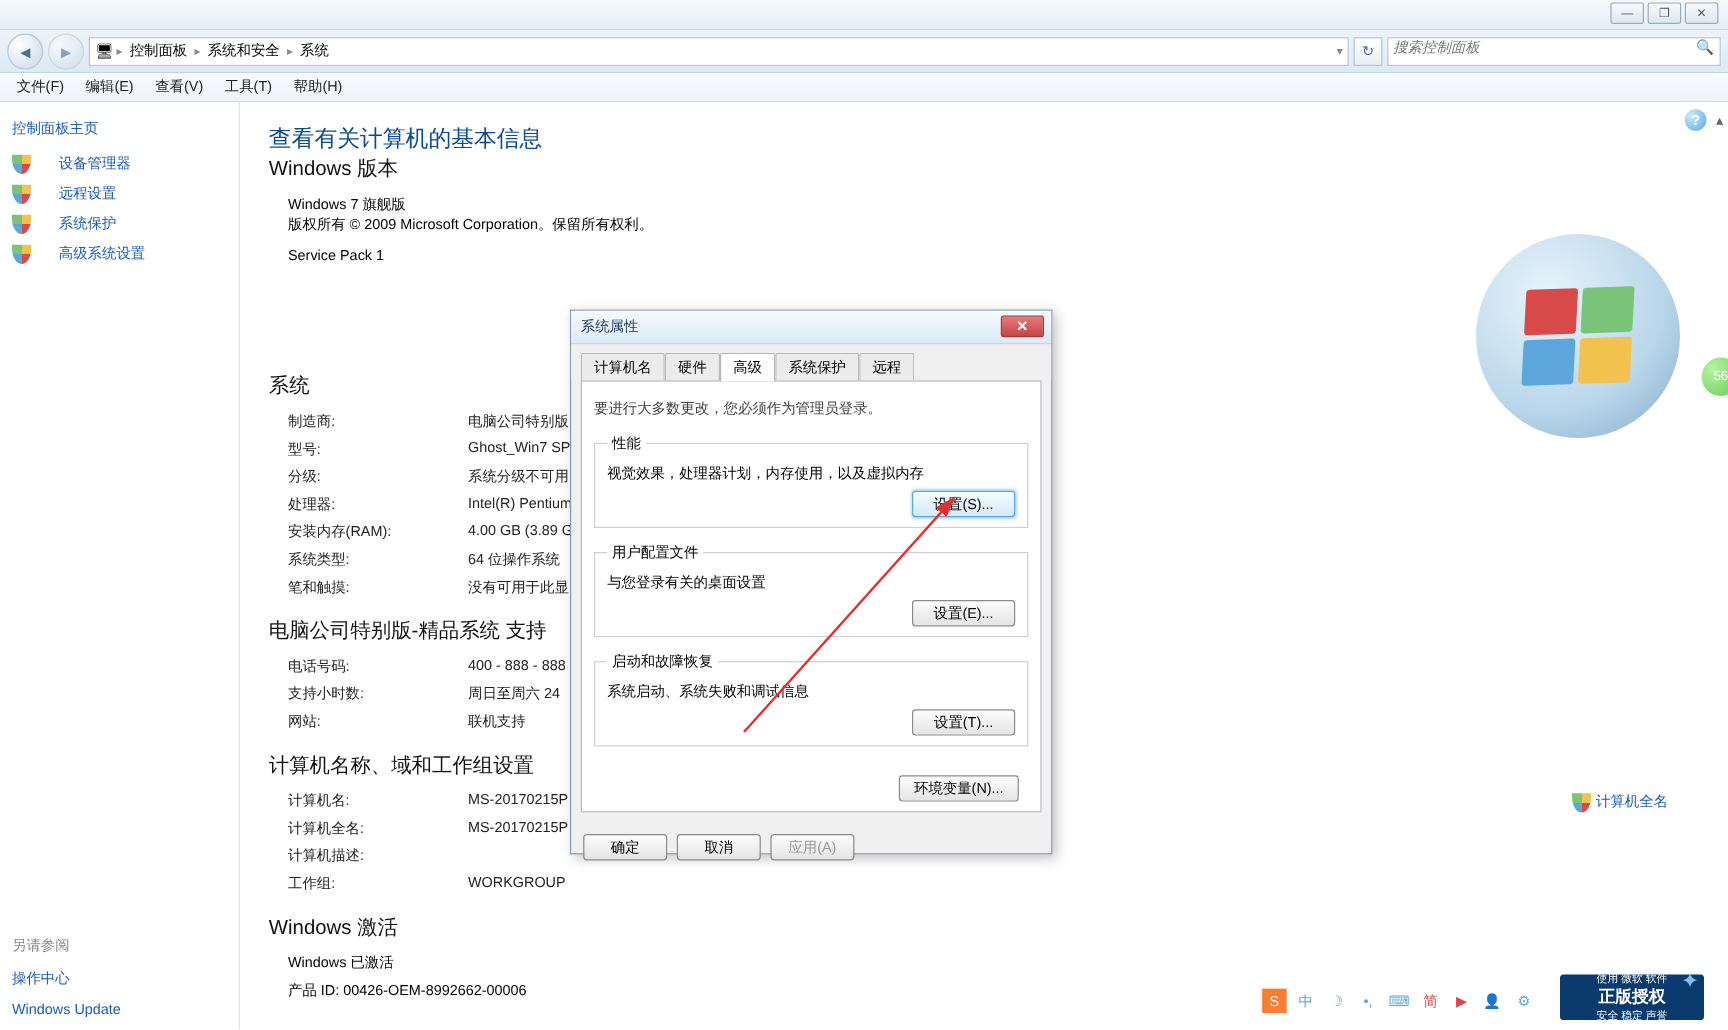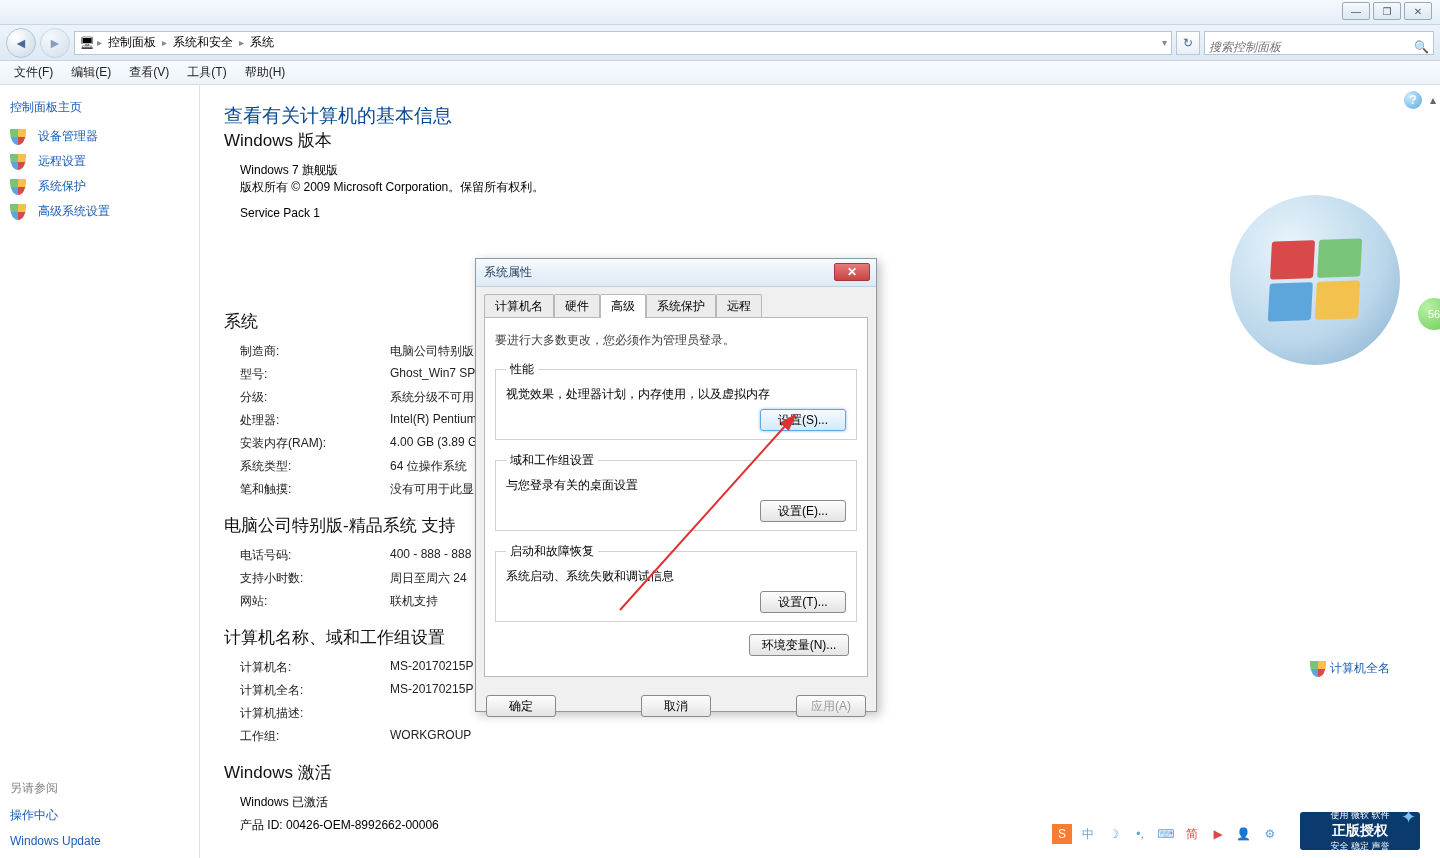--- a/index.html
+++ b/index.html
@@ -11,33 +11,33 @@
 .win-btn { width: 28px; height: 18px; border: 1px solid #9aaab9; border-radius: 2px; background: linear-gradient(#f5f9fc,#dde8f2); display: flex; align-items: center; justify-content: center; font-size: 10px; color: #556; }
 
 
 .addressbar { height: 36px; background: linear-gradient(#eef3f9,#dde9f4); border-bottom: 1px solid #c7d4e2; display: flex; align-items: center; padding: 0 6px; gap: 4px; }
 .nav-btn { width: 30px; height: 30px; border-radius: 50%; border: 1px solid #b5c6d6; background: radial-gradient(circle at 30% 30%, #fff, #c8d8e8); display:flex;align-items:center;justify-content:center; color:#4a6a9a; font-size:14px;}
 .breadcrumb-bar { flex: 1; height: 24px; border: 1px solid #b5c6d6; background: #fff; display: flex; align-items: center; padding: 0 4px; gap: 2px; }
 .crumb-icon { width: 16px; height: 16px; display:inline-flex;align-items:center;justify-content:center; }
 .crumb { color: #000; padding: 0 4px; }
 .crumb-sep { color: #888; font-size: 10px; }
 .refresh-btn { width: 24px; height: 24px; border: 1px solid #b5c6d6; background: linear-gradient(#fff,#e8eff6); display:flex;align-items:center;justify-content:center;color:#4a6a9a;}
-.search-box { width: 230px; height: 24px; border: 1px solid #b5c6d6; background: #fff; display: flex; align-items: flex-end; padding: 0 4px; }
+.search-box { width: 278px; height: 24px; border: 1px solid #b5c6d6; background: #fff; display: flex; align-items: flex-start; padding: 0 4px; }
 .search-box input { border: none; outline: none; flex: 1; font-style: italic; color: #888; background: transparent; }
 .search-box .sicon { color: #4a6a9a; }
 
 
 .menubar { height: 24px; background: linear-gradient(#f9fbfd,#edf3f9); border-bottom: 1px solid #d2dde8; display: flex; align-items: center; padding: 0 6px; gap: 2px; }
 .menuitem { padding: 2px 8px; color: #222; }
 
 
 .main { display: flex; height: calc(858px - 25px - 36px - 24px); background: #fff; }
 .sidebar { width: 200px; border-right: 1px solid #e3e3e3; padding: 14px 10px; background: #fff; }
 .side-head { color: #1a5cb4; margin-bottom: 12px; display:block;}
-.side-link { display: flex; align-items: center; gap: 12px; color: #1a5cb4; margin: 8px 0; }
+.side-link { display: flex; align-items: center; gap: 23px; color: #1a5cb4; margin: 8px 0; }
 .shield-icon { width:16px; height:16px; display:inline-block; background: conic-gradient(#f2c14e 0 25%, #d84a4a 0 50%, #5da6db 0 75%, #7ac47a 0 100%); border-radius: 0 0 50% 50% / 0 0 80% 80%; }
 .see-also { margin-top: 560px; color: #888; }
 .see-also a { display:block; color:#1a5cb4; margin:10px 0; }
 
 .content { flex: 1; padding: 18px 20px 20px 24px; position: relative; overflow: hidden; }
 .page-title { color: #0a4a90; font-size: 19px; font-weight: normal; }
 .section-head { color: #111; margin: 16px 0 10px; font-size: 17px; }
 .indent { margin-left: 16px; }
 .row { display:flex; margin:6px 0; }
 .row .label { width: 150px; color:#222; }
@@ -59,22 +59,22 @@
 .dlg-close { position:absolute; right:6px; top:4px; width:36px;height:18px; border-radius:2px; background: linear-gradient(#e77a7a,#c74545); border:1px solid #a23838; color:#fff; display:flex;align-items:center;justify-content:center;font-weight:bold;}
 .tabstrip { display:flex; padding: 6px 8px 0; gap:0; background:#f0f0f0; }
 .tab { padding: 3px 10px; border:1px solid #b8b8b8; border-bottom:none; background:#ececec; margin-right:0; border-top-left-radius:2px;border-top-right-radius:2px; position:relative; top:1px;}
 .tab.active { background:#fff; z-index:2; }
 .dlg-body { margin: 0 8px 10px; padding: 10px; background:#fff; border:1px solid #b8b8b8; height: 360px; position:relative;}
 .dlg-note { margin:4px 0 12px; color:#404040; }
 fieldset { border:1px solid #d0d0d0; padding: 8px 10px 36px; margin-bottom: 12px; position:relative;}
 legend { padding: 0 4px; }
 .dlg-btn { position:absolute; right:10px; bottom:8px; width:86px; height:22px; border:1px solid #8a8a8a; background:linear-gradient(#fdfdfd,#e4e4e4); border-radius:3px; }
 .dlg-btn.highlight { border:1px solid #5aa9e0; box-shadow: 0 0 3px rgba(90,169,224,0.8); background:linear-gradient(#f5fbff,#d4eaf8);}
-.env-btn { position:absolute; right:18px; bottom:20px; width:100px; height:22px; border:1px solid #8a8a8a; background:linear-gradient(#fdfdfd,#e4e4e4); border-radius:3px;}
-.dlg-footer { display:flex; justify-content:space-between; gap:20px; padding: 8px 10px; }
+.env-btn { position:absolute; right:18px; bottom:8px; width:100px; height:22px; border:1px solid #8a8a8a; background:linear-gradient(#fdfdfd,#e4e4e4); border-radius:3px;}
+.dlg-footer { display:flex; justify-content:flex-start; gap:8px; padding: 8px 10px; }
 .foot-btn { width:70px;height:22px; border:1px solid #8a8a8a; background:linear-gradient(#fdfdfd,#e4e4e4); border-radius:3px; }
 .foot-btn:disabled { color:#9a9a9a; }
 
 .arrow-svg { position:absolute; pointer-events:none; }
 
 .activation-badge { position:absolute; right:20px; bottom:8px; width:120px;height:38px; background:#0a3a6e; border-radius:3px; color:#fff; display:flex; flex-direction:column; align-items:center; justify-content:center; font-size:10px;}
 .activation-badge .big { font-size:14px; font-weight:bold;}
 .activation-badge .star { position:absolute; right:4px; top:-6px; color:#7ec0f0; font-size:18px;}
 
 .ime-bar { position:absolute; right:160px; bottom:14px; display:flex; gap:6px; align-items:center;}
@@ -265,21 +265,21 @@
     <div class="tab">远程</div>
   </div>
   <div class="dlg-body">
     <div class="dlg-note">要进行大多数更改，您必须作为管理员登录。</div>
     <fieldset>
       <legend>性能</legend>
       <div>视觉效果，处理器计划，内存使用，以及虚拟内存</div>
       <button class="dlg-btn highlight">设置(S)...</button>
     </fieldset>
     <fieldset>
-      <legend>域和工作组设置</legend>
+      <legend>用户配置文件</legend>
       <div>与您登录有关的桌面设置</div>
       <button class="dlg-btn">设置(E)...</button>
     </fieldset>
     <fieldset>
       <legend>启动和故障恢复</legend>
       <div>系统启动、系统失败和调试信息</div>
       <button class="dlg-btn">设置(T)...</button>
     </fieldset>
     <button class="env-btn">环境变量(N)...</button>
   </div>

